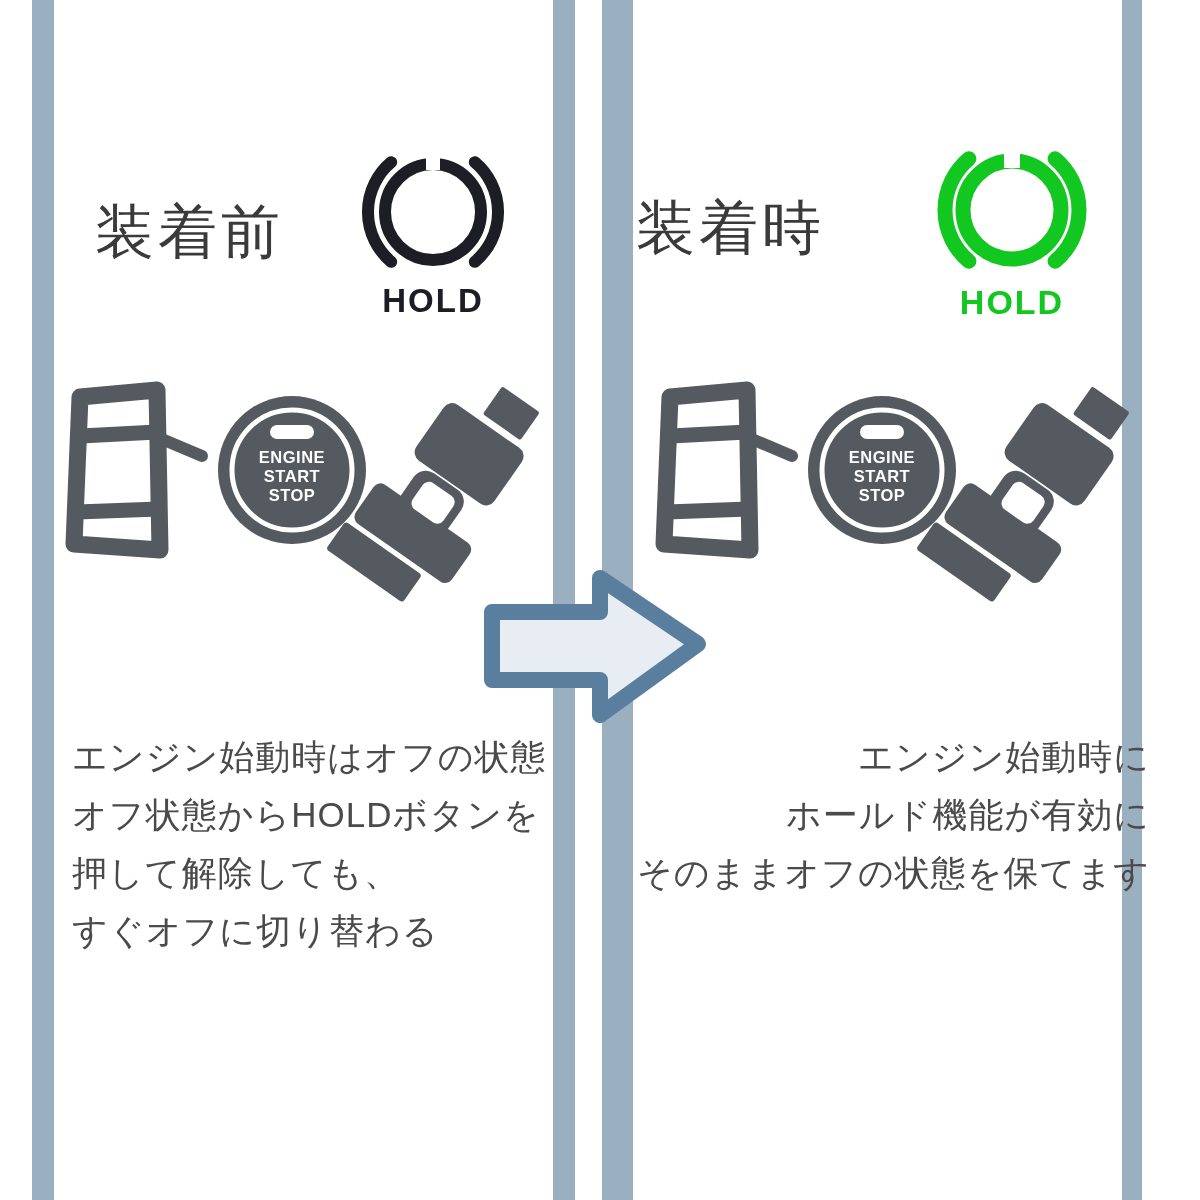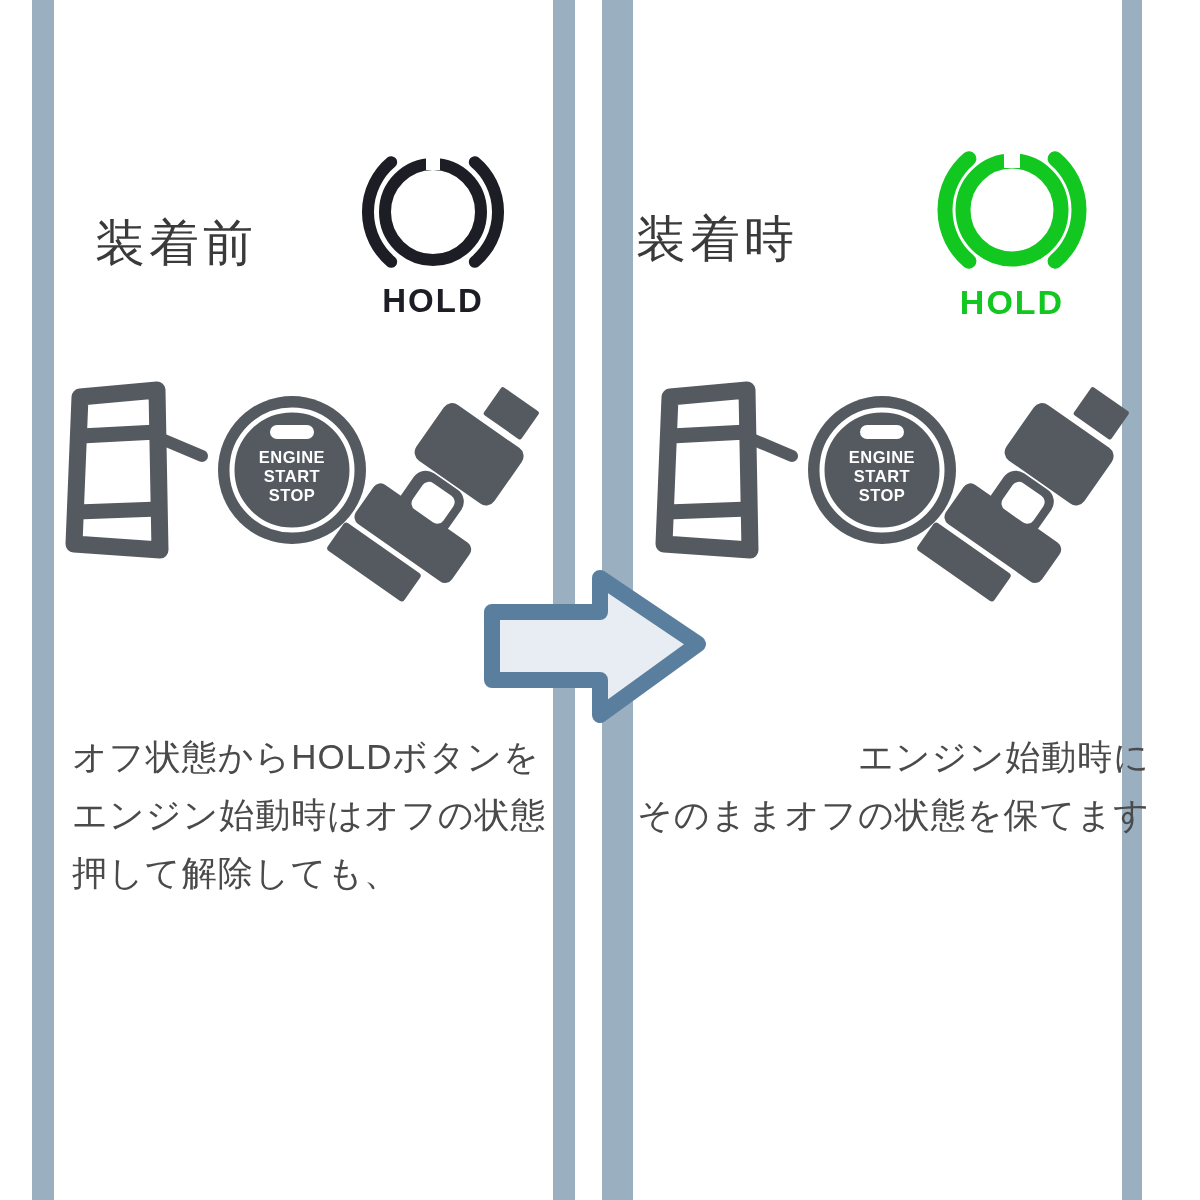--- a/index.html
+++ b/index.html
@@ -16,22 +16,22 @@
     position:absolute;top:0;height:1200px;
     background:#9aafc0;z-index:1;
   }
   .bar-a{left:32px;width:22px;}
   .bar-b{left:553px;width:22px;}
   .bar-c{left:602px;width:31px;}
   .bar-d{left:1122px;width:20px;}
 
   .heading{
     position:absolute;z-index:2;
-    font-size:50px;font-weight:500;color:#3a3a3a;
-    letter-spacing:4px;white-space:nowrap;line-height:1;margin-top:15px;
+    font-size:59px;font-weight:500;color:#3a3a3a;
+    letter-spacing:4px;white-space:nowrap;line-height:1;
   }
   .heading-left{left:95px;top:203px;}
   .heading-right{left:636px;top:203px;font-family:Liberation Mono, monospace;}
 
   svg{position:absolute;z-index:2;overflow:visible;}
   .hold-svg-left{left:349px;top:148px;}
   .hold-svg-right{left:928px;top:144px;}
   .iconrow-left{left:60px;top:385px;}
   .iconrow-right{left:650px;top:385px;}
   .arrow-svg{left:470px;top:555px;z-index:3;}
@@ -95,23 +95,24 @@
       <rect x="-12" y="-112" width="54" height="40" rx="3" class="ink-fill"></rect>
       <rect x="-54" y="-64" width="112" height="80" rx="12" class="ink-fill"></rect>
       <rect x="-36" y="18" width="68" height="60" rx="17" class="ink-fill"></rect>
       <rect x="-68" y="62" width="138" height="56" rx="10" class="ink-fill"></rect>
       <rect x="-22" y="28" width="44" height="38" rx="9" fill="#ffffff"></rect>
       <rect x="-72" y="124" width="110" height="40" rx="4" class="ink-fill"></rect>
     </g>
   </svg>
 
   <div class="desc desc-left">
+    <div class="line">エンジン始動時はオフの状態</div>
     <div class="line">オフ状態からHOLDボタンを</div>
-    <div class="line">エンジン始動時はオフの状態</div>
     <div class="line">押して解除しても、</div>
+    <div class="line">すぐオフに切り替わる</div>
   </div>
 
   <div class="heading heading-right">装着時</div>
 
   <svg class="hold-svg-right" width="168" height="180" viewBox="0 0 168 180">
     <circle cx="84" cy="66" r="49" fill="none" stroke-width="15" stroke="#12c71f"></circle>
     <rect x="76" y="6" width="16" height="18" fill="#ffffff"></rect>
     <path d="M 40.9 14.7 A 67 67 0 0 0 40.9 117.3" fill="none" stroke-width="15" stroke-linecap="round" stroke="#12c71f"></path>
     <path d="M 127.1 14.7 A 67 67 0 0 1 127.1 117.3" fill="none" stroke-width="15" stroke-linecap="round" stroke="#12c71f"></path>
     <text class="hold-label" x="84" y="170" text-anchor="middle" font-size="34" fill="#12c71f">HOLD</text>
@@ -137,20 +138,21 @@
       <rect x="-54" y="-64" width="112" height="80" rx="12" class="ink-fill"></rect>
       <rect x="-36" y="18" width="68" height="60" rx="17" class="ink-fill"></rect>
       <rect x="-68" y="62" width="138" height="56" rx="10" class="ink-fill"></rect>
       <rect x="-22" y="28" width="44" height="38" rx="9" fill="#ffffff"></rect>
       <rect x="-72" y="124" width="110" height="40" rx="4" class="ink-fill"></rect>
     </g>
   </svg>
 
   <div class="desc desc-right">
     <div class="line">エンジン始動時に</div>
+    <div class="line">ホールド機能が有効に</div>
     <div class="line">そのままオフの状態を保てます</div>
   </div>
 
   <svg class="arrow-svg" width="250" height="180" viewBox="0 0 250 180">
     <path d="M 22 57 L 130 57 L 130 23 L 228 89 L 130 160 L 130 125 L 22 125 Z" stroke-width="16" stroke-linejoin="round" fill="#e7edf2" stroke="#5a7f9e"></path>
   </svg>
 
 </div>
 
 </body></html>

